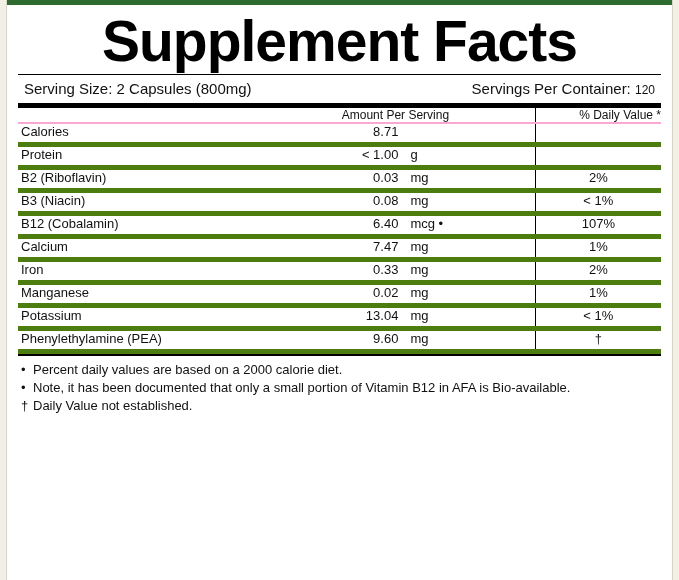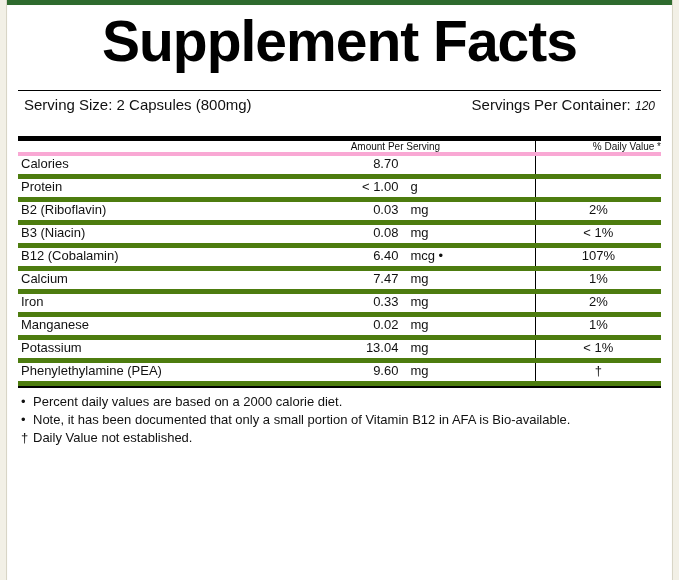--- a/index.html
+++ b/index.html
@@ -54,61 +54,61 @@
   }
   .title {
     font-family: "Liberation Sans", sans-serif;
     font-weight: bold;
     font-size: 57px;
     line-height: 62px;
     letter-spacing: -1px;
     color: #000000;
     text-align: center;
     white-space: nowrap;
-    margin: 0 0 18px 0;
+    margin: 0 0 2px 0;
   }
   .rule-thin {
     border-bottom: 1px solid #000;
     height: 0;
   }
   .rule-med {
     border-bottom: 2px solid #000;
     height: 0;
   }
   .rule-thick {
     border-bottom: 5px solid #000;
     height: 0;
   }
   .serving-row {
     display: flex;
     justify-content: space-between;
     align-items: flex-start;
     font-size: 15px;
     color: #111;
-    padding: 5px 6px 23px 6px;
+    padding: 5px 6px 6px 6px;
   }
   .serving-left { white-space: nowrap; }
   .serving-right { white-space: nowrap; }
-  .serving-right .count { font-size: 12px; font-style: italic; }
+  .serving-right .count { font-size: 12px; }
 
   table.facts {
     width: 100%;
     border-collapse: collapse;
     font-size: 13px;
     color: #111;
   }
   table.facts td, table.facts th {
     padding: 0;
     font-weight: normal;
     vertical-align: baseline;
   }
   .hdr td {
-    border-bottom: 4px solid #f9a8d4;
+    border-bottom: 2px solid #f9a8d4;
     padding: 3px 0 4px 0;
-    font-size: 10px;
+    font-size: 12px;
   }
   .hdr .amount {
     text-align: center;
   }
   .hdr .dv {
     text-align: right;
     border-left: 1px solid #000;
     padding-left: 4px;
   }
   .rowline td {
@@ -196,21 +196,21 @@
           <tr class="hdr">
             <td class="nutrient"></td>
             <td class="amount">Amount Per Serving</td>
             <td class="dv">% Daily Value *</td>
           </tr>
         <tr class="rowline">
               <td class="nutrient">Calories</td>
               <td class="value-cell">
                 <div class="val-wrap">
                   <div class="val-inner">
-                    <span class="num">8.70</span>
+                    <span class="num">8.71</span>
                     <span class="unit"></span>
                   </div>
                 </div>
               </td>
               <td class="dv-cell"></td>
             </tr>
             <tr class="rowline">
               <td class="nutrient">Protein</td>
               <td class="value-cell">
                 <div class="val-wrap">

